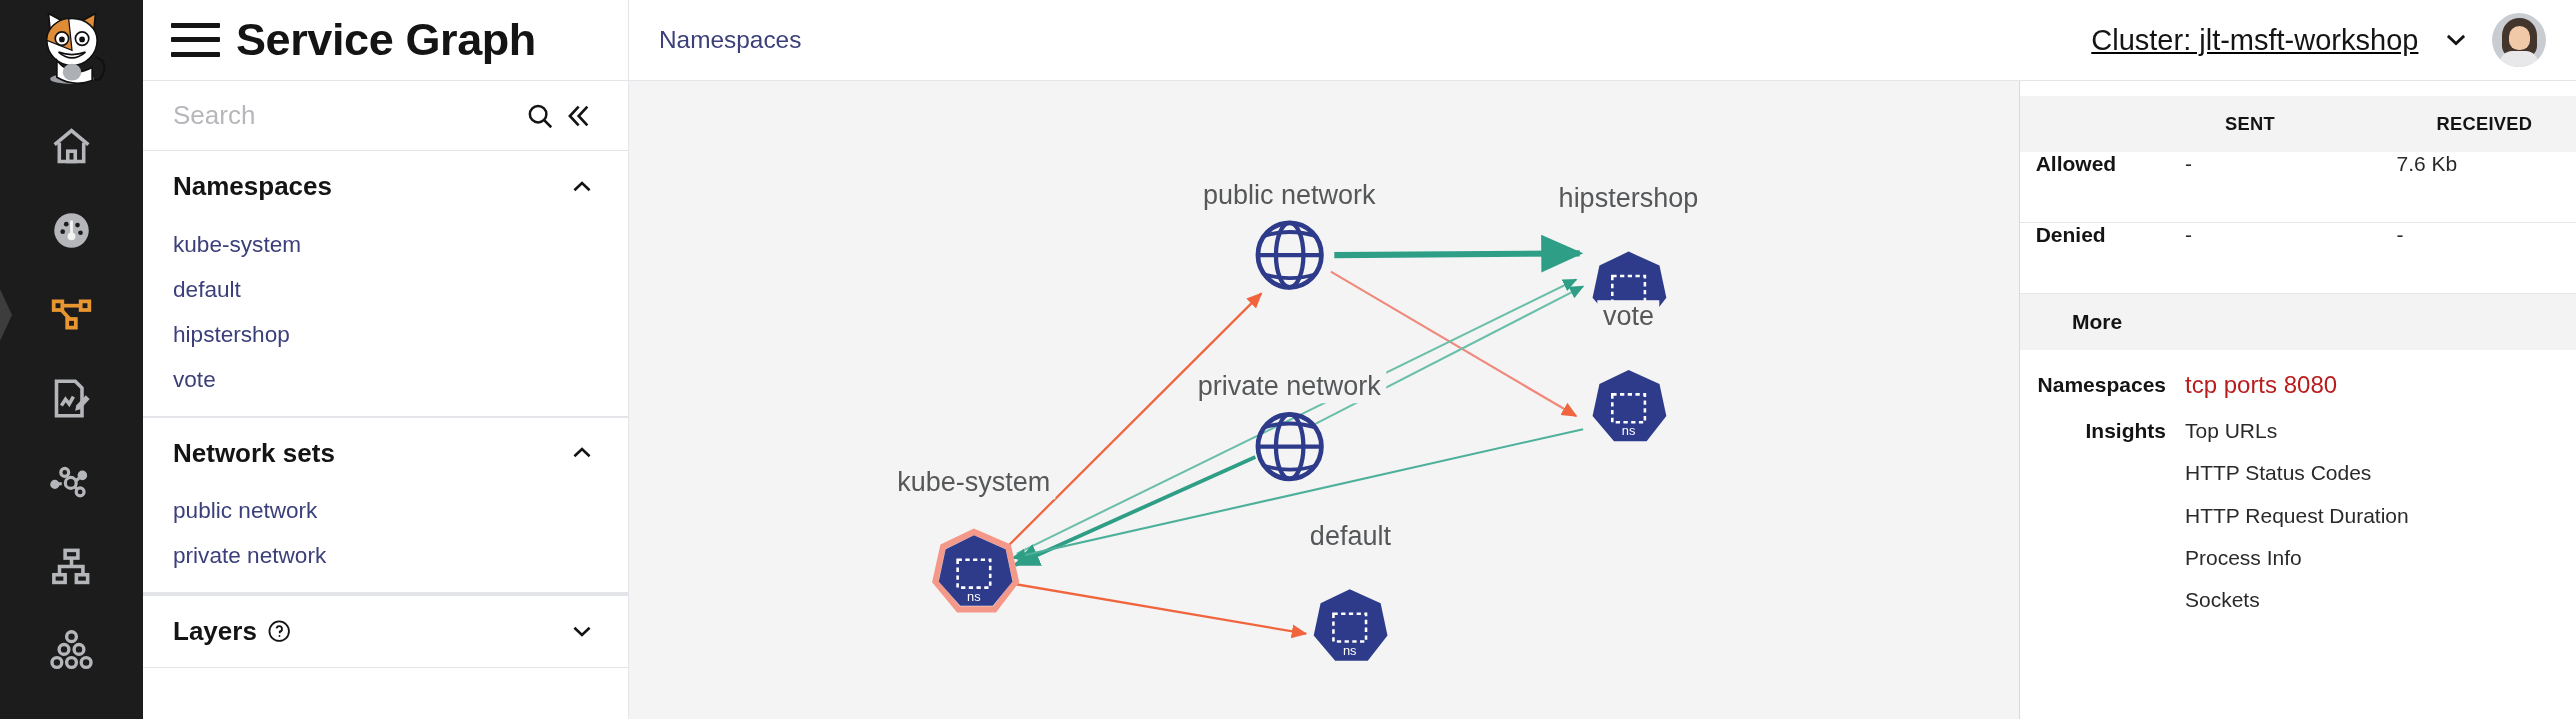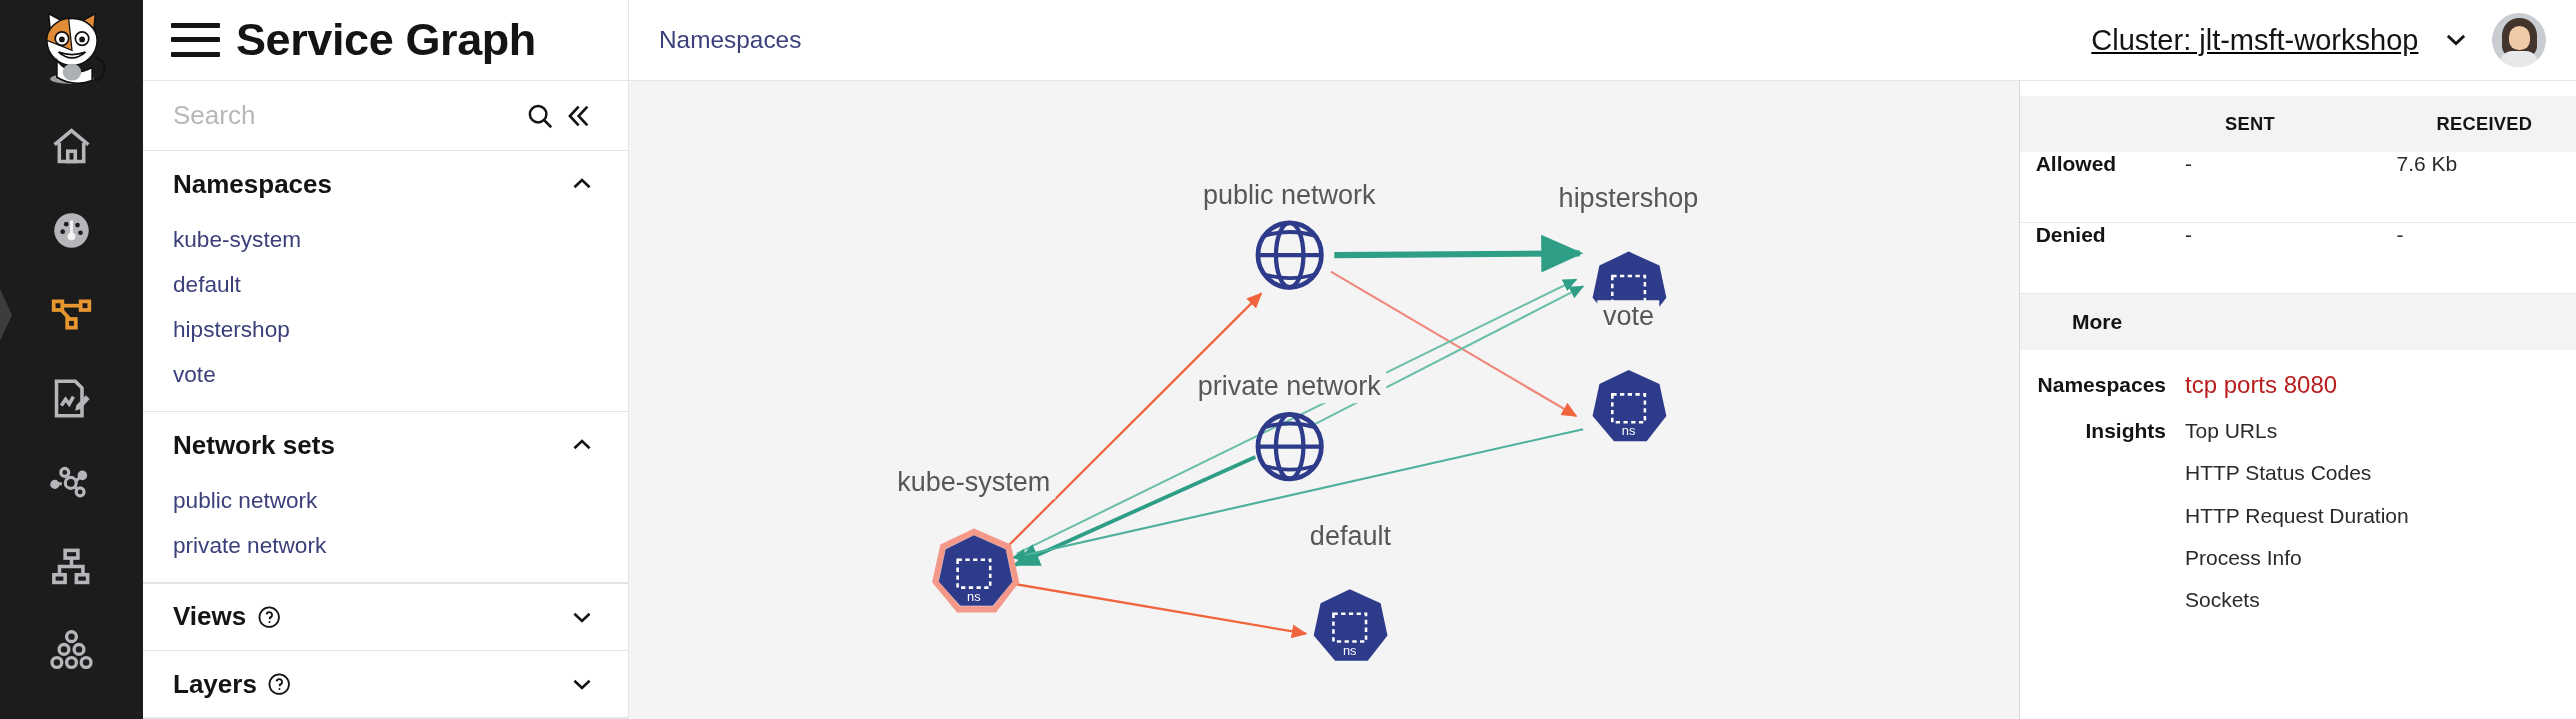--- a/index.html
+++ b/index.html
@@ -295,33 +295,20 @@
       <svg class="chev" viewBox="0 0 24 24" fill="none" stroke="#141414" stroke-width="2.4">
         <path d="M5 15 L12 8.4 L19 15"></path>
       </svg>
     </div>
     <div class="sb-items">
       <div class="sb-item">public network</div>
       <div class="sb-item">private network</div>
     </div>
     <div class="sb-divider"></div>
 
-    <div class="sb-section-head">
-      <div class="sb-section-title">
-        <span class="t">Views</span>
-        <svg class="qmark" viewBox="0 0 24 24" fill="none" stroke="#141414" stroke-width="1.8">
-          <circle cx="12" cy="12" r="9.6"></circle>
-          <path d="M9.4 9.3 a2.7 2.7 0 1 1 3.2 3.1 v1.5"></path>
-          <circle cx="12.3" cy="16.7" r="0.95" fill="#141414" stroke="none"></circle>
-        </svg>
-      </div>
-      <svg class="chev" viewBox="0 0 24 24" fill="none" stroke="#141414" stroke-width="2.4">
-        <path d="M5 9 L12 15.6 L19 9"></path>
-      </svg>
-    </div>
     <div class="sb-divider"></div>
 
     <div class="sb-section-head">
       <div class="sb-section-title">
         <span class="t">Layers</span>
         <svg class="qmark" viewBox="0 0 24 24" fill="none" stroke="#141414" stroke-width="1.8">
           <circle cx="12" cy="12" r="9.6"></circle>
           <path d="M9.4 9.3 a2.7 2.7 0 1 1 3.2 3.1 v1.5"></path>
           <circle cx="12.3" cy="16.7" r="0.95" fill="#141414" stroke="none"></circle>
         </svg>

